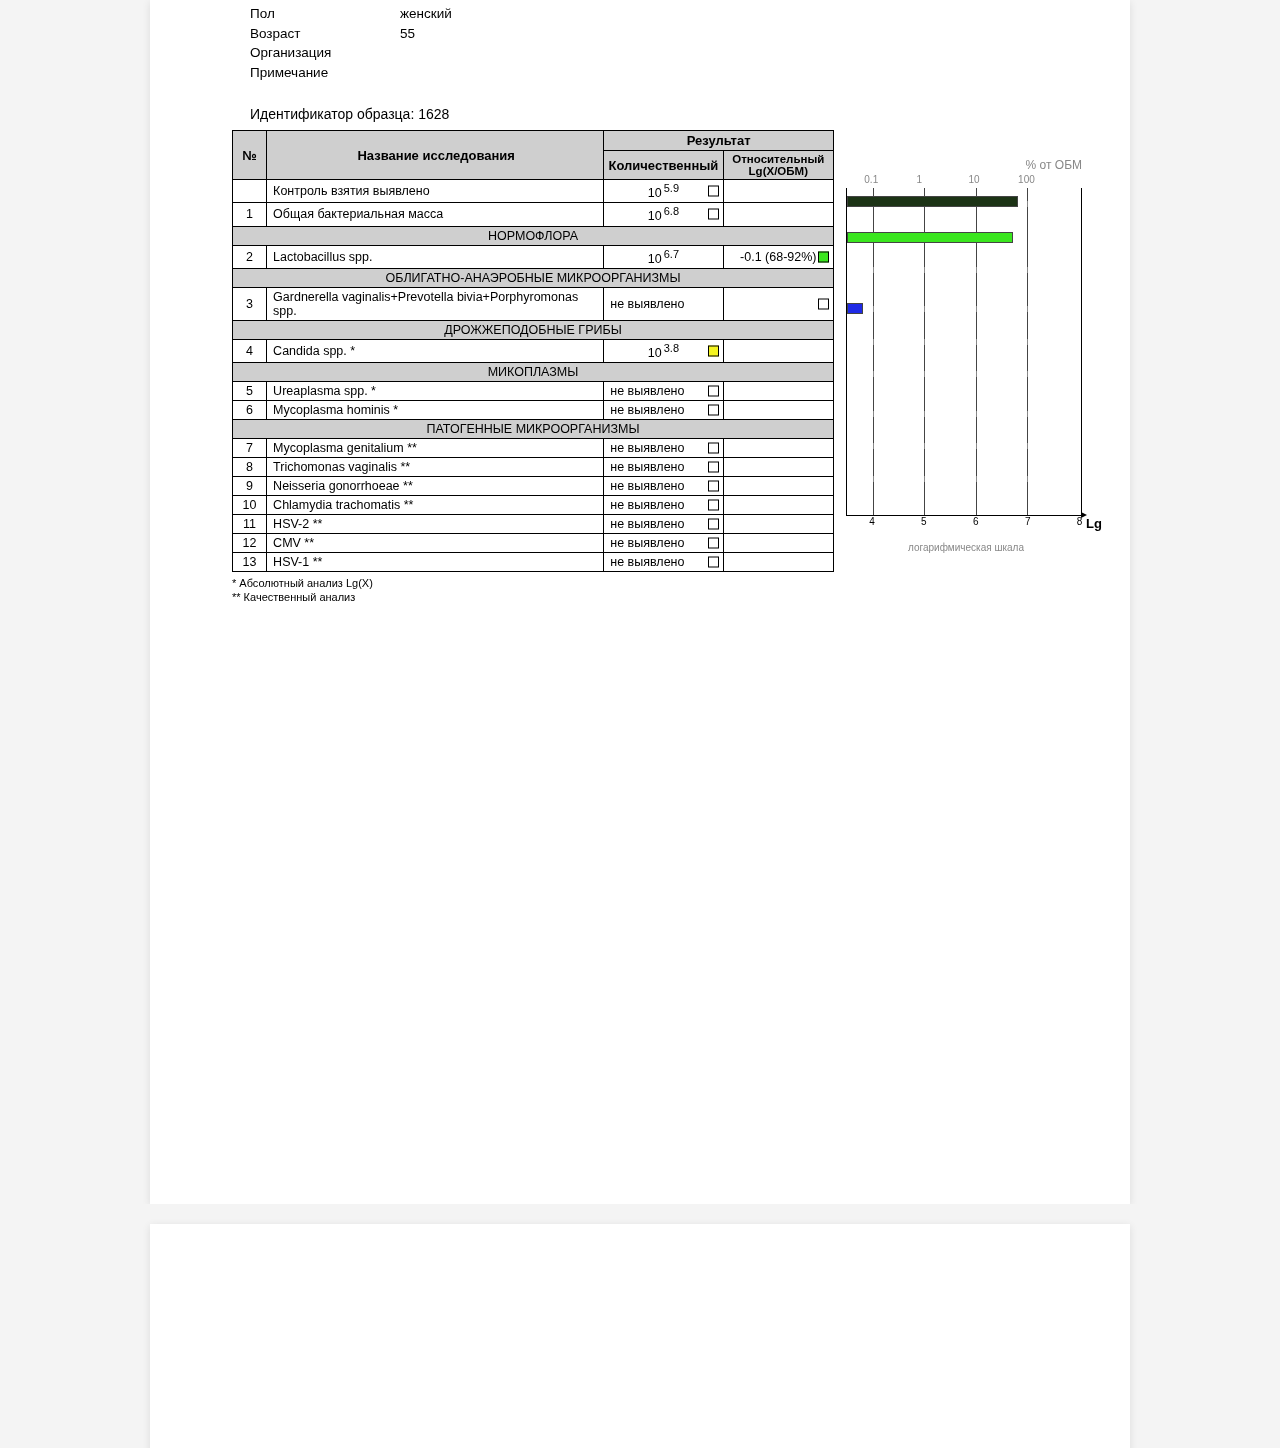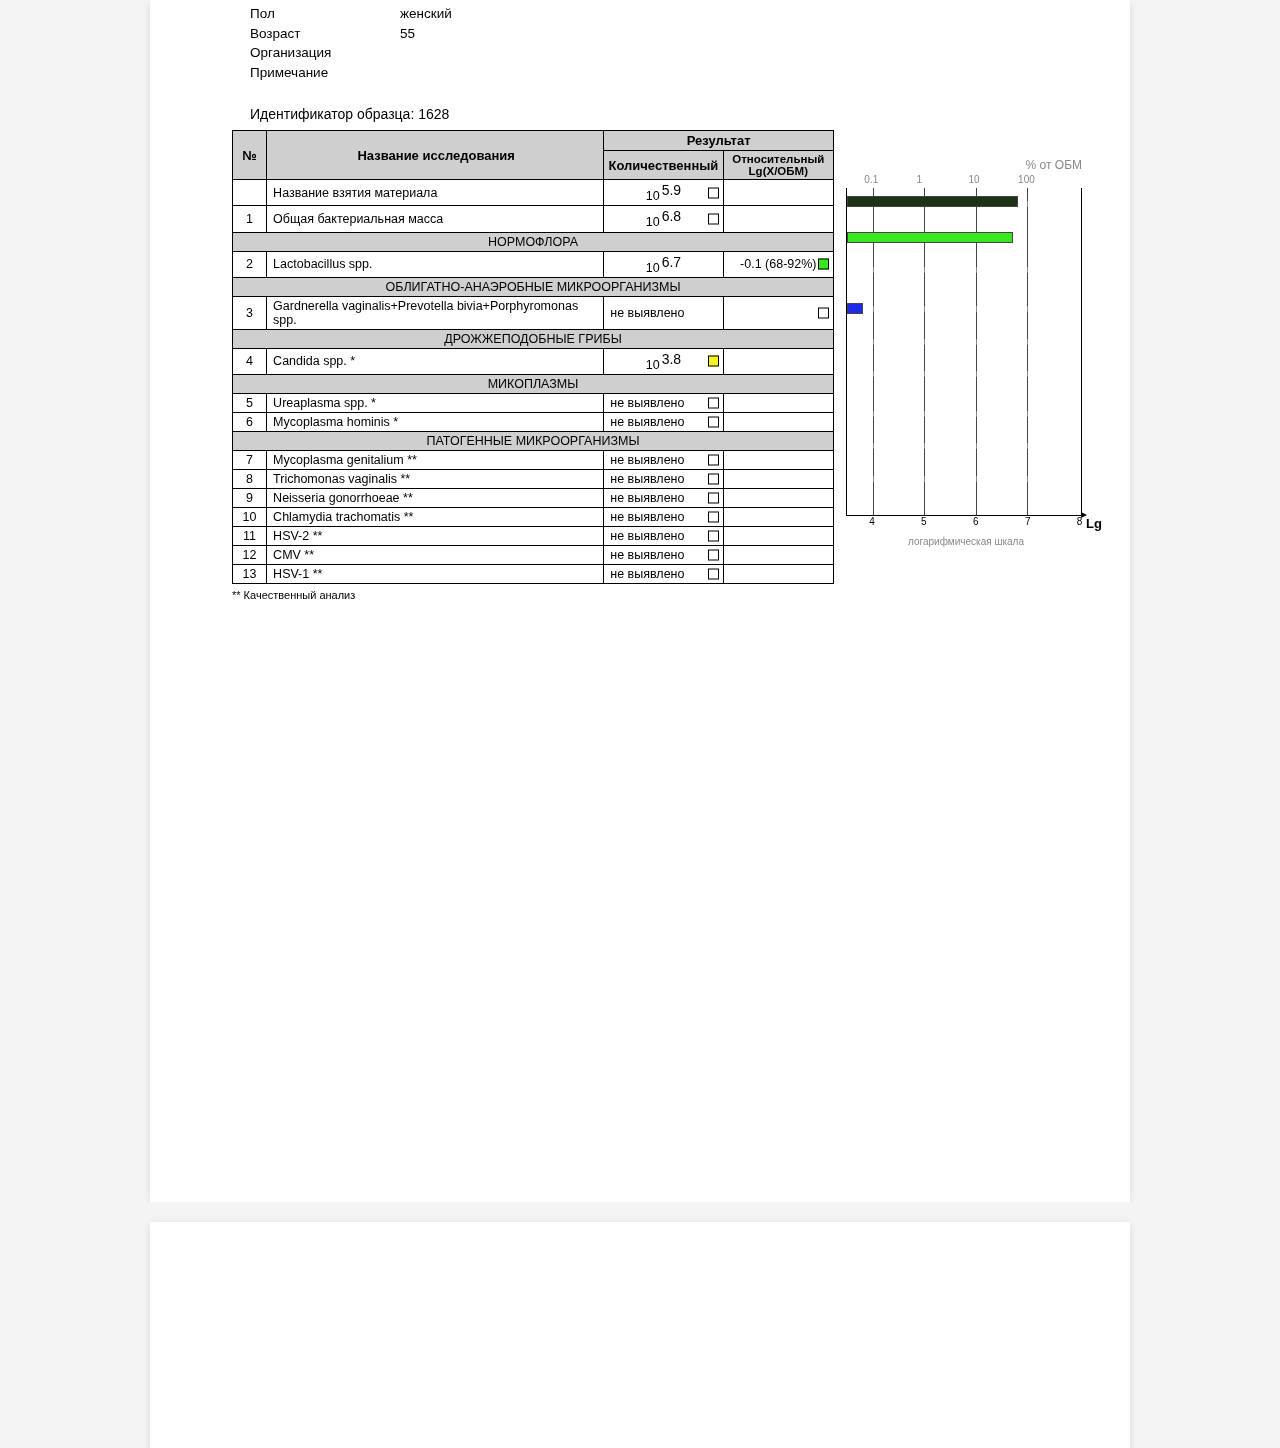--- a/index.html
+++ b/index.html
@@ -36,21 +36,21 @@
     padding: 2px 4px;
     font-size: 12.5px;
     height: 19px;
   }
   table.result th { background: #cfcfcf; font-weight: bold; text-align: center; font-size: 13px; }
   .num-col { width: 34px; text-align: center; }
   .name-col { width: 336px; padding-left: 6px !important; margin-top: 24px; }
   .quant-col { width: 110px; text-align: center; position: relative; }
   .rel-col { width: 110px; text-align: center; position: relative; }
   .section-row td { background: #cfcfcf; text-align: center; font-size: 11px; padding: 2px; height: 18px; }
-  .exp { font-size: 14px; vertical-align: super; padding-left: 2px; }
+  .exp { font-size: 11px; vertical-align: super; padding-left: 2px; }
   .box {
     position: absolute;
     right: 4px; top: 50%;
     transform: translateY(-50%);
     width: 11px; height: 11px;
     border: 1px solid #000;
   }
   .box.green { background: #3ae61f; }
   .box.yellow { background: #f5f521; }
 
@@ -74,21 +74,21 @@
   .tick-row span {
     position: absolute; width: 1px; height: 6px;
     background: #888;
   }
   .bar { position: absolute; left: 0; height: 11px; border: 1px solid #444; }
   .bar.dark { background: #1c3315; }
   .bar.green { background: #3ae61f; }
   .bar.blue { background: #1f2ae6; }
   .x-labels { position: relative; height: 14px; font-size: 10px; margin-left: 4px; margin-right: 8px; }
   .x-labels span { position: absolute; transform: translateX(-50%); }
-  .x-caption { text-align: center; font-size: 10px; color: #888; margin-top: 6px; }
+  .x-caption { text-align: center; font-size: 10px; color: #888; margin-top: 12px; }
   .arrow {
     position: absolute;
     right: -6px; bottom: -3px;
     width: 0; height: 0;
     border-top: 3px solid transparent;
     border-bottom: 3px solid transparent;
     border-left: 6px solid #000;
   }
 </style>
 </head>
@@ -126,21 +126,21 @@
           <th class="name-col" rowspan="2">Название исследования</th>
           <th colspan="2">Результат</th>
         </tr>
         <tr>
           <th class="quant-col">Количественный</th>
           <th class="rel-col" style="font-size:11.5px;">Относительный Lg(X/ОБМ)</th>
         </tr>
 
         <tr>
           <td class="num-col"></td>
-          <td class="name-col">Название взятия материала</td>
+          <td class="name-col">Контроль взятия выявлено</td>
           <td class="quant-col"><span>10</span><span class="exp">5.9</span><span class="box"></span></td>
           <td class="rel-col"></td>
         </tr>
         <tr>
           <td class="num-col">1</td>
           <td class="name-col">Общая бактериальная масса</td>
           <td class="quant-col"><span>10</span><span class="exp">6.8</span><span class="box"></span></td>
           <td class="rel-col"></td>
         </tr>
 
@@ -239,20 +239,21 @@
         <tr>
               <td class="num-col">13</td>
               <td class="name-col">HSV-1 **</td>
               <td class="quant-col" style="text-align:left;padding-left:6px;"><span>не выявлено</span><span class="box"></span></td>
               <td class="rel-col"></td>
             </tr>
       </tbody>
         </table>
 
       <div class="footnotes" style="padding-left:0;">
+        <div>*  Абсолютный анализ Lg(X)</div>
         <div>** Качественный анализ</div>
       </div>
     </div>
 
     <div class="chart-area">
       <div class="chart-title">% от ОБМ</div>
       <div class="chart-top-labels">
         <span style="left:9%">0.1</span>
         <span style="left:30%">1</span>
         <span style="left:51%">10</span>

